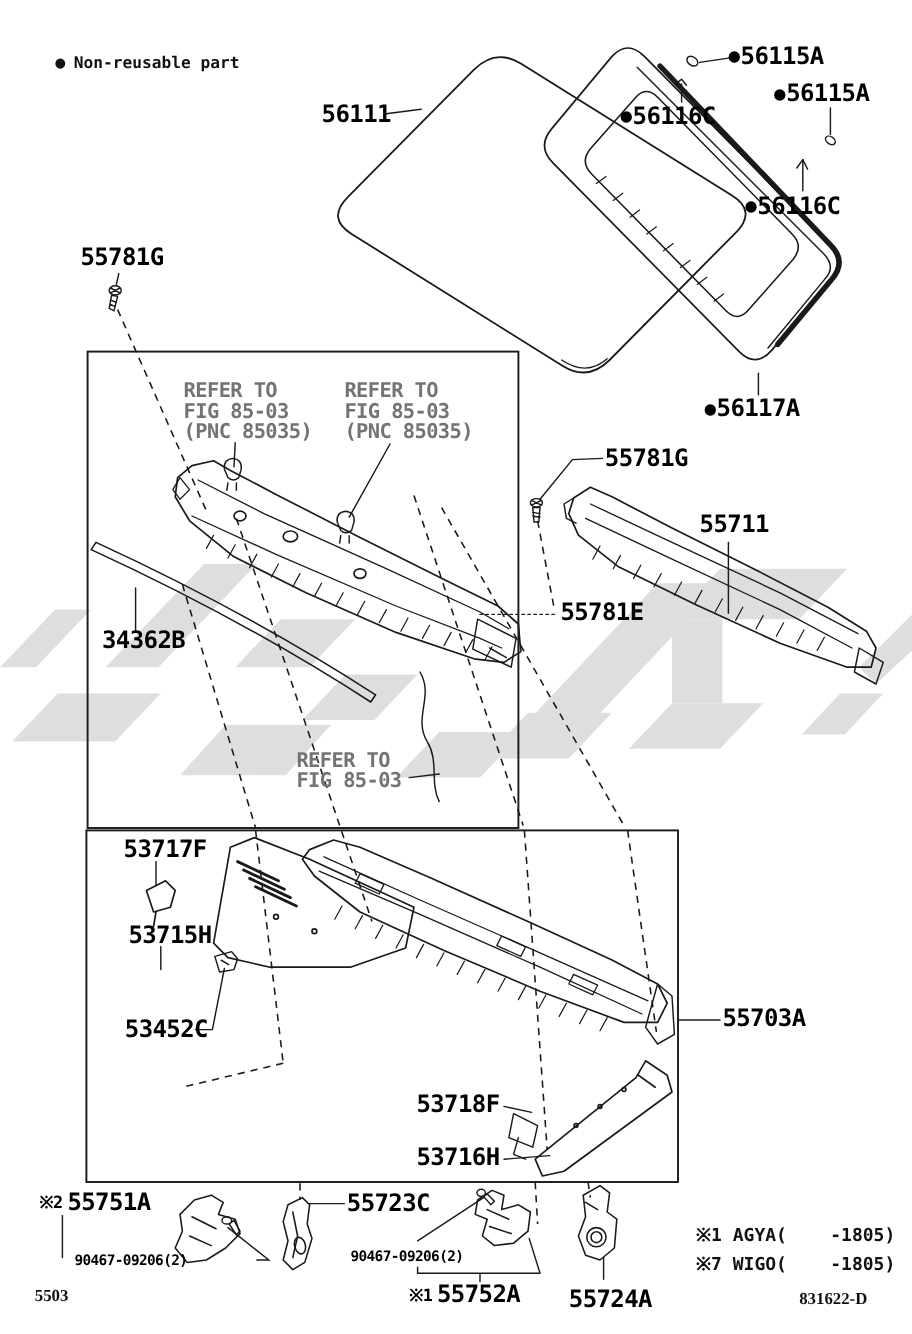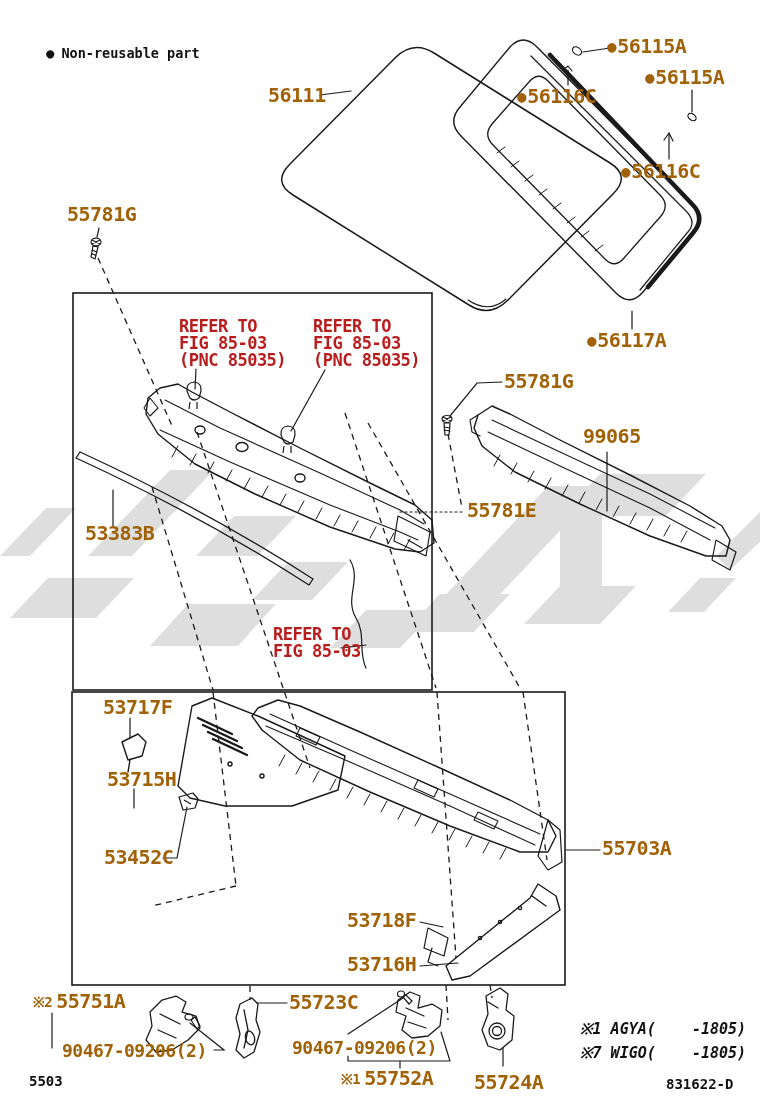--- a/index.html
+++ b/index.html
@@ -4,37 +4,37 @@
 <style>
   html,body{margin:0;padding:0;background:#ffffff;}
   #stage{
     position:relative;width:760px;height:1112px;background:#ffffff;
     font-family:"DejaVu Sans Mono","Liberation Mono",monospace;
     color:#111;overflow:hidden;border-radius:13px;
   }
   #art{position:absolute;left:0;top:0;}
   .lbl{
     position:absolute;font-weight:bold;font-size:20px;line-height:21px;
-    white-space:pre;letter-spacing:-0.5px;color:#a16207;
+    white-space:pre;letter-spacing:-0.5px;color:#000000;
   }
   .lbl .dot{font-size:16px;margin-right:1px;vertical-align:1px;}
   .lbl .pre{font-size:14px;margin-right:4px;vertical-align:1px;}
-  .small18{font-size:18px;}
+  .small18{font-size:12px;}
   .refer{
     position:absolute;font-weight:bold;font-size:17px;line-height:17px;
-    white-space:pre;letter-spacing:-0.5px;color:#b91c1c;margin-left:26px;
+    white-space:pre;letter-spacing:-0.5px;color:#737373;
   }
   .refer span{display:block;}
   .legend{
     position:absolute;left:46px;top:45px;font-weight:bold;font-size:13.5px;
     letter-spacing:0;white-space:pre;
   }
   .legend .dot{font-size:14px;margin-right:7px;}
-  .foot{position:absolute;font-weight:bold;font-size:14px;white-space:pre;}
-  .note{position:absolute;font-weight:bold;font-size:15px;white-space:pre;font-style:italic;}
+  .foot{position:absolute;font-weight:bold;font-size:14px;white-space:pre;font-family:Liberation Serif, serif;}
+  .note{position:absolute;font-weight:bold;font-size:15px;white-space:pre;}
 </style>
 </head>
 <body>
 
 <div id="stage">
 
 <svg id="art" width="760" height="1112" viewBox="0 0 760 1112">
 
   <g fill="#bfbfbf" opacity="0.5" stroke="none">
     <polygon points="0,556 46,508 76,508 30,556"></polygon>
@@ -192,22 +192,22 @@
   <div class="legend"><span class="dot">●</span><span>Non-reusable part</span></div>
 
   <div class="lbl" style="left:268px;top:85px"><span>56111</span></div>
   <div class="lbl" style="left:607px;top:36px"><span class="dot">●</span><span>56115A</span></div>
   <div class="lbl" style="left:645px;top:67px"><span class="dot">●</span><span>56115A</span></div>
   <div class="lbl" style="left:517px;top:86px"><span class="dot">●</span><span>56116C</span></div>
   <div class="lbl" style="left:621px;top:161px"><span class="dot">●</span><span>56116C</span></div>
   <div class="lbl" style="left:587px;top:330px"><span class="dot">●</span><span>56117A</span></div>
   <div class="lbl" style="left:67px;top:204px"><span>55781G</span></div>
   <div class="lbl" style="left:504px;top:371px"><span>55781G</span></div>
-  <div class="lbl" style="left:85px;top:523px"><span>53383B</span></div>
-  <div class="lbl" style="left:583px;top:426px"><span>99065</span></div>
+  <div class="lbl" style="left:85px;top:523px"><span>34362B</span></div>
+  <div class="lbl" style="left:583px;top:426px"><span>55711</span></div>
   <div class="lbl" style="left:467px;top:500px"><span>55781E</span></div>
   <div class="lbl" style="left:103px;top:697px"><span>53717F</span></div>
   <div class="lbl" style="left:107px;top:769px"><span>53715H</span></div>
   <div class="lbl" style="left:104px;top:847px"><span>53452C</span></div>
   <div class="lbl" style="left:602px;top:838px"><span>55703A</span></div>
   <div class="lbl" style="left:347px;top:910px"><span>53718F</span></div>
   <div class="lbl" style="left:347px;top:954px"><span>53716H</span></div>
   <div class="lbl" style="left:33px;top:991px"><span class="pre">※2</span><span>55751A</span></div>
   <div class="lbl small18" style="left:62px;top:1040px"><span>90467-09206(2)</span></div>
   <div class="lbl" style="left:289px;top:992px"><span>55723C</span></div>

